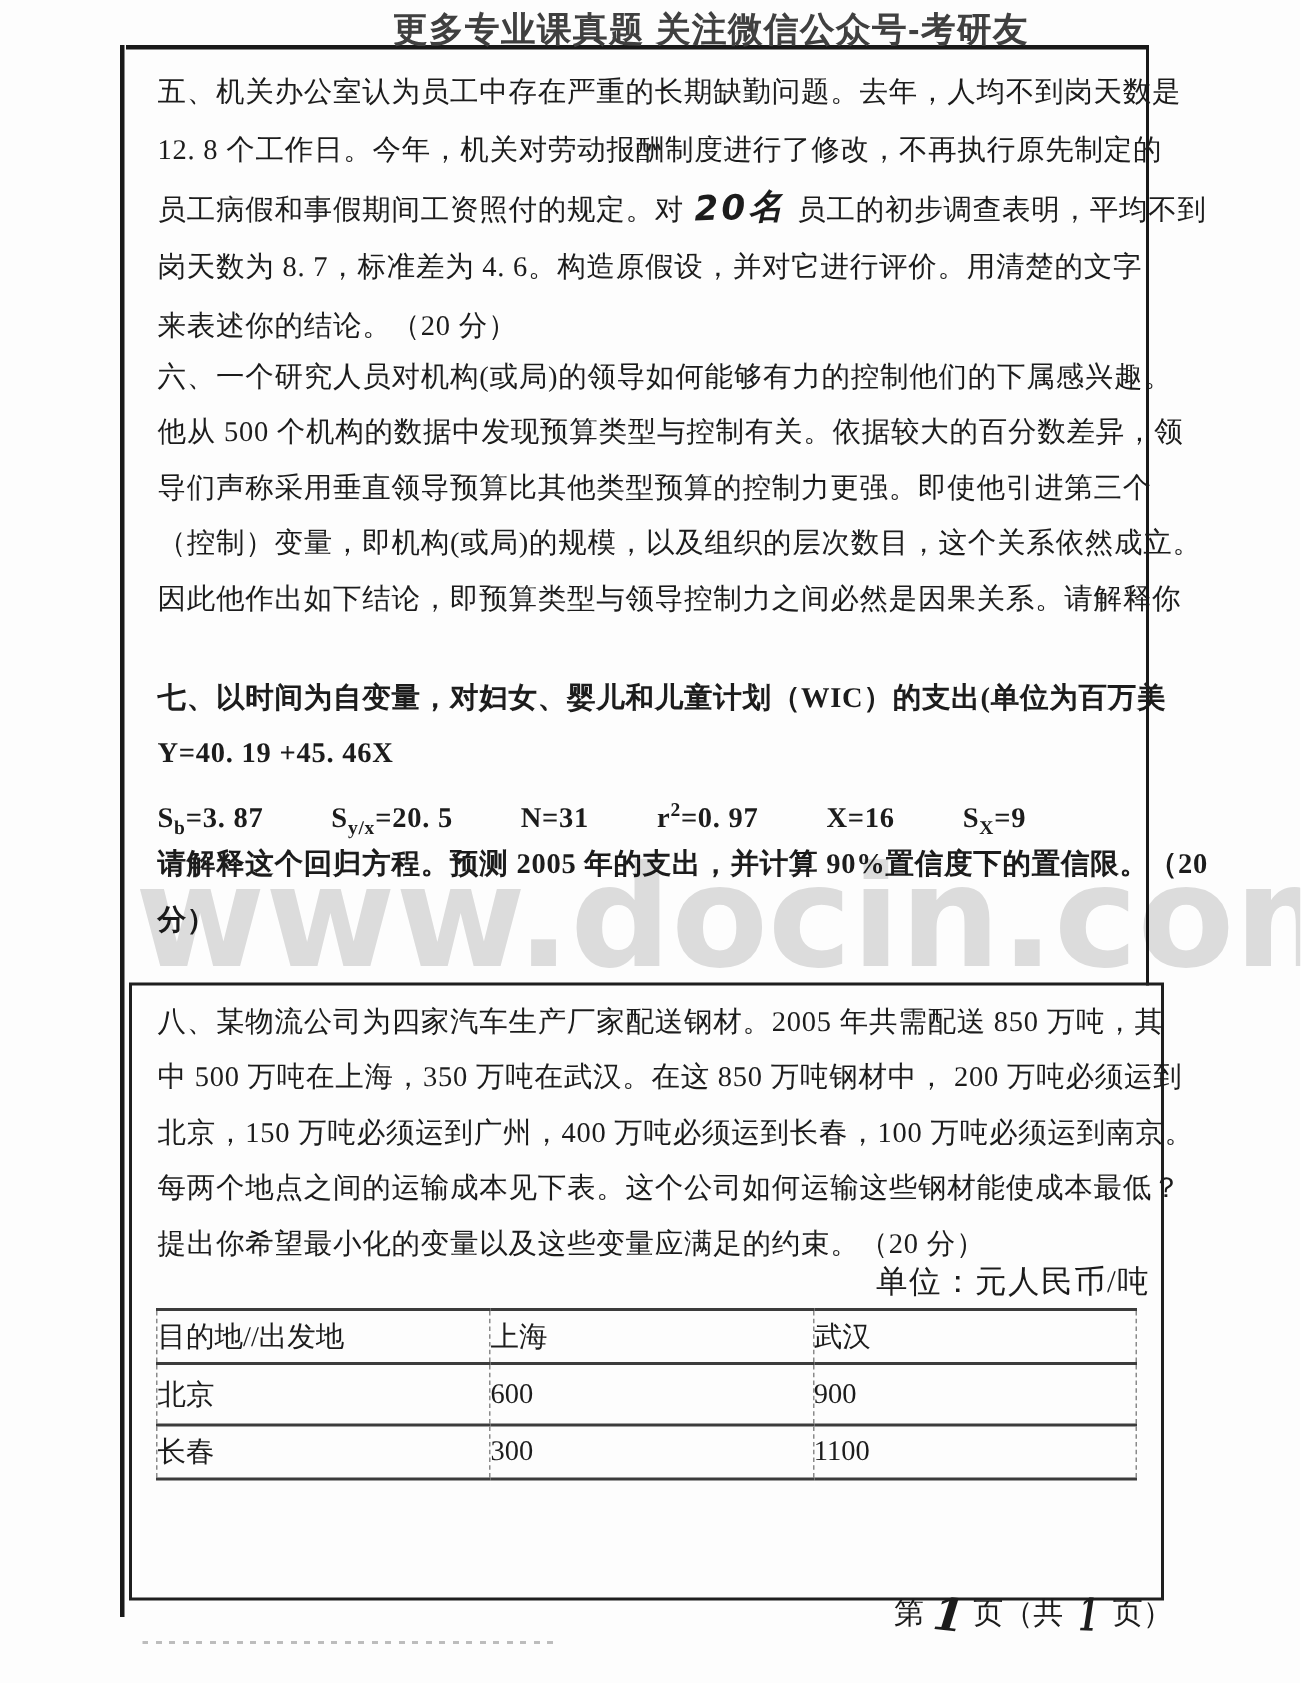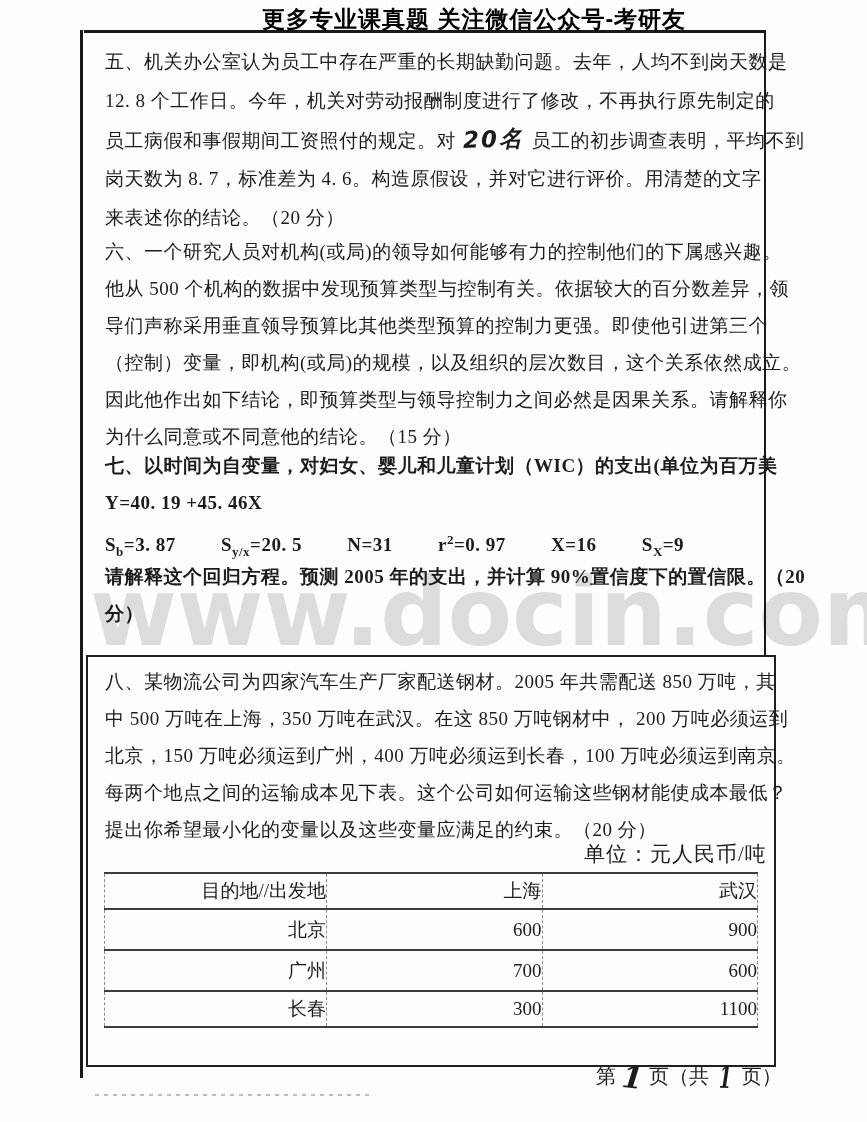--- a/index.html
+++ b/index.html
@@ -15,21 +15,21 @@
   .frame-left  { left:80px; top:30px;  width:3px;  height:1048px; }
   .frame-right { left:764px; top:31px; width:2px;  height:626px; }
   .q8-box {
     position:absolute; left:86px; top:655px; width:690px; height:412px;
     border:2px solid #1f1f1f; box-sizing:border-box; background:transparent;
   }
   
   .promo {
     position:absolute; top:4px; left:262px; z-index:3;
     font-family:"Liberation Sans","DejaVu Sans",sans-serif;
-    font-weight:bold; font-size:23px; color:#000000; letter-spacing:1px;
+    font-weight:bold; font-size:23px; color:#404040; letter-spacing:1px;
     white-space:nowrap;
   }
   
   .block { position:absolute; left:105px; width:660px; z-index:2; }
   .line  { height:39px; line-height:39px; white-space:nowrap;
            font-size:19px; letter-spacing:0.5px; }
   .q6 .line, .q7 .line, .q8t .line { height:37px; line-height:37px; }
   .handwritten {
     font-family:"DejaVu Sans",sans-serif; font-weight:bold; font-style:italic;
     font-size:23px; letter-spacing:2px; display:inline-block;
@@ -40,21 +40,21 @@
   .stats sup { font-size:13px; }
   
   .unit-label { position:absolute; left:584px; top:840px; font-size:21px;
                 letter-spacing:1px; white-space:nowrap; z-index:2; }
   
   .cost-table {
     position:absolute; left:104px; top:872px; width:654px; z-index:2;
     border-collapse:collapse; table-layout:fixed; font-size:19px;
   }
   .cost-table th, .cost-table td {
-    text-align:right; font-weight:normal; padding:0;
+    text-align:left; font-weight:normal; padding:0;
     border-top:2px solid #3c3c3c; border-bottom:2px solid #3c3c3c;
     border-left:1px dashed #8a8a8a; border-right:1px dashed #8a8a8a;
   }
   .cost-table tr.hdr  th { height:34px; }
   .cost-table tr.r1 td, .cost-table tr.r2 td { height:39px; }
   .cost-table tr.r3 td { height:34px; }
   .cost-table tr.r4 td { height:35px; }
   .col-dest { width:222px; }
   
   .watermark {
@@ -99,21 +99,20 @@
     <div class="line">岗天数为 8. 7，标准差为 4. 6。构造原假设，并对它进行评价。用清楚的文字</div>
     <div class="line">来表述你的结论。（20 分）</div>
   </div>
 
   <div class="block q6" style="top:233px;">
     <div class="line">六、一个研究人员对机构(或局)的领导如何能够有力的控制他们的下属感兴趣。</div>
     <div class="line">他从 500 个机构的数据中发现预算类型与控制有关。依据较大的百分数差异，领</div>
     <div class="line">导们声称采用垂直领导预算比其他类型预算的控制力更强。即使他引进第三个</div>
     <div class="line">（控制）变量，即机构(或局)的规模，以及组织的层次数目，这个关系依然成立。</div>
     <div class="line">因此他作出如下结论，即预算类型与领导控制力之间必然是因果关系。请解释你</div>
-    <div class="line">为什么同意或不同意他的结论。（15 分）</div>
   </div>
 
   <div class="block q7" style="top:447px;font-weight:bold;">
     <div class="line">七、以时间为自变量，对妇女、婴儿和儿童计划（WIC）的支出(单位为百万美</div>
     <div class="line">Y=40. 19 +45. 46X</div>
     <div class="line stats">
       <span class="stat"><span>S</span><sub>b</sub><span>=3. 87</span></span>
       <span class="stat"><span>S</span><sub>y/x</sub><span>=20. 5</span></span>
       <span class="stat"><span>N</span><span>=31</span></span>
       <span class="stat"><span>r</span><sup>2</sup><span>=0. 97</span></span>
@@ -145,25 +144,20 @@
         <tr class="hdr">
       <th>目的地//出发地</th>
       <th>上海</th>
       <th>武汉</th>
     </tr>
     <tr class="r1">
       <td>北京</td>
       <td>600</td>
       <td>900</td>
     </tr>
-    <tr class="r2">
-      <td>广州</td>
-      <td>700</td>
-      <td>600</td>
-    </tr>
     <tr class="r3">
       <td>长春</td>
       <td>300</td>
       <td>1100</td>
     </tr>
   </tbody>
     </table>
 
   <div class="watermark">www.docin.com</div>
 

